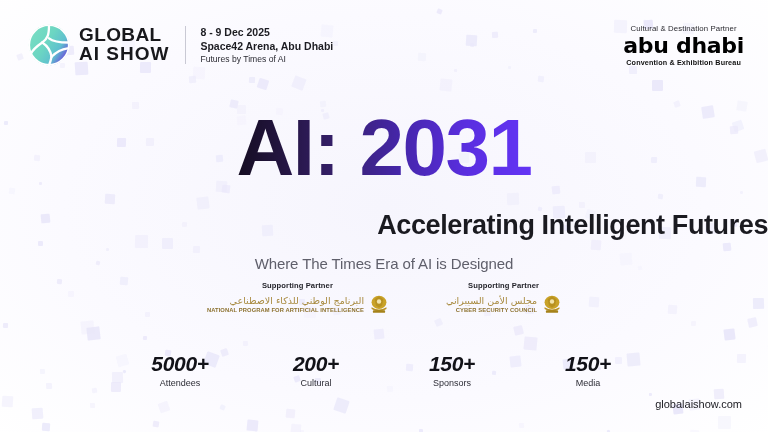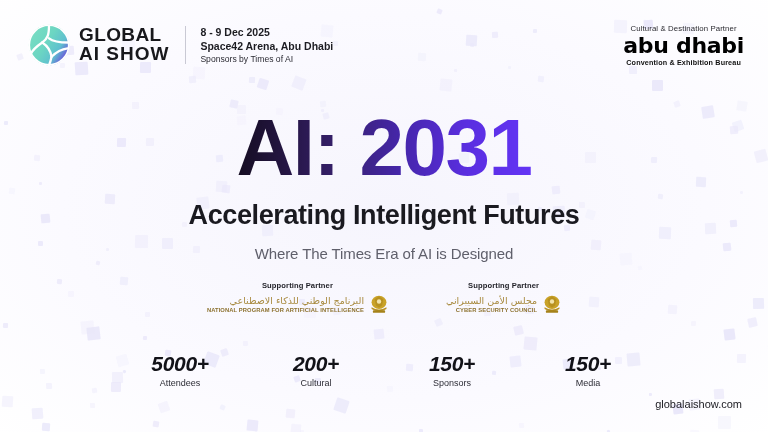--- a/index.html
+++ b/index.html
@@ -116,25 +116,26 @@
         #5a2ee0 78%,
         #6334f5 100%);
     -webkit-background-clip:text;
     background-clip:text;
     color:transparent;
     -webkit-text-fill-color:transparent;
     display:inline-block;
   }
 
   .subtitle {
-    margin-top:12px;
+    margin-top:22px;
     font-size:27px;
     font-weight:700;
     color:#1a1a20;
     letter-spacing:-0.4px;
+    text-align:right;
   }
 
   .tagline {
     margin-top:14px;
     font-size:15px;
     font-weight:400;
     color:#5f5f6b;
     letter-spacing:-0.1px;
   }
 
@@ -382,21 +383,21 @@
       <div class="logo-word">
         <div>GLOBAL</div>
         <div>AI SHOW</div>
       </div>
 
       <div class="hdr-divider"></div>
 
       <div class="event-info">
         <div class="line1">8 - 9 Dec 2025</div>
         <div class="line2">Space42 Arena, Abu Dhabi</div>
-        <div class="line3">Sponsors by Times of AI</div>
+        <div class="line3">Futures by Times of AI</div>
       </div>
     </div>
 
     <div class="partner-tr">
       <div class="cap">Cultural &amp; Destination Partner</div>
       <div class="ad">abu dhabi</div>
       <div class="sub">Convention &amp; Exhibition Bureau</div>
     </div>
   </div>
 

